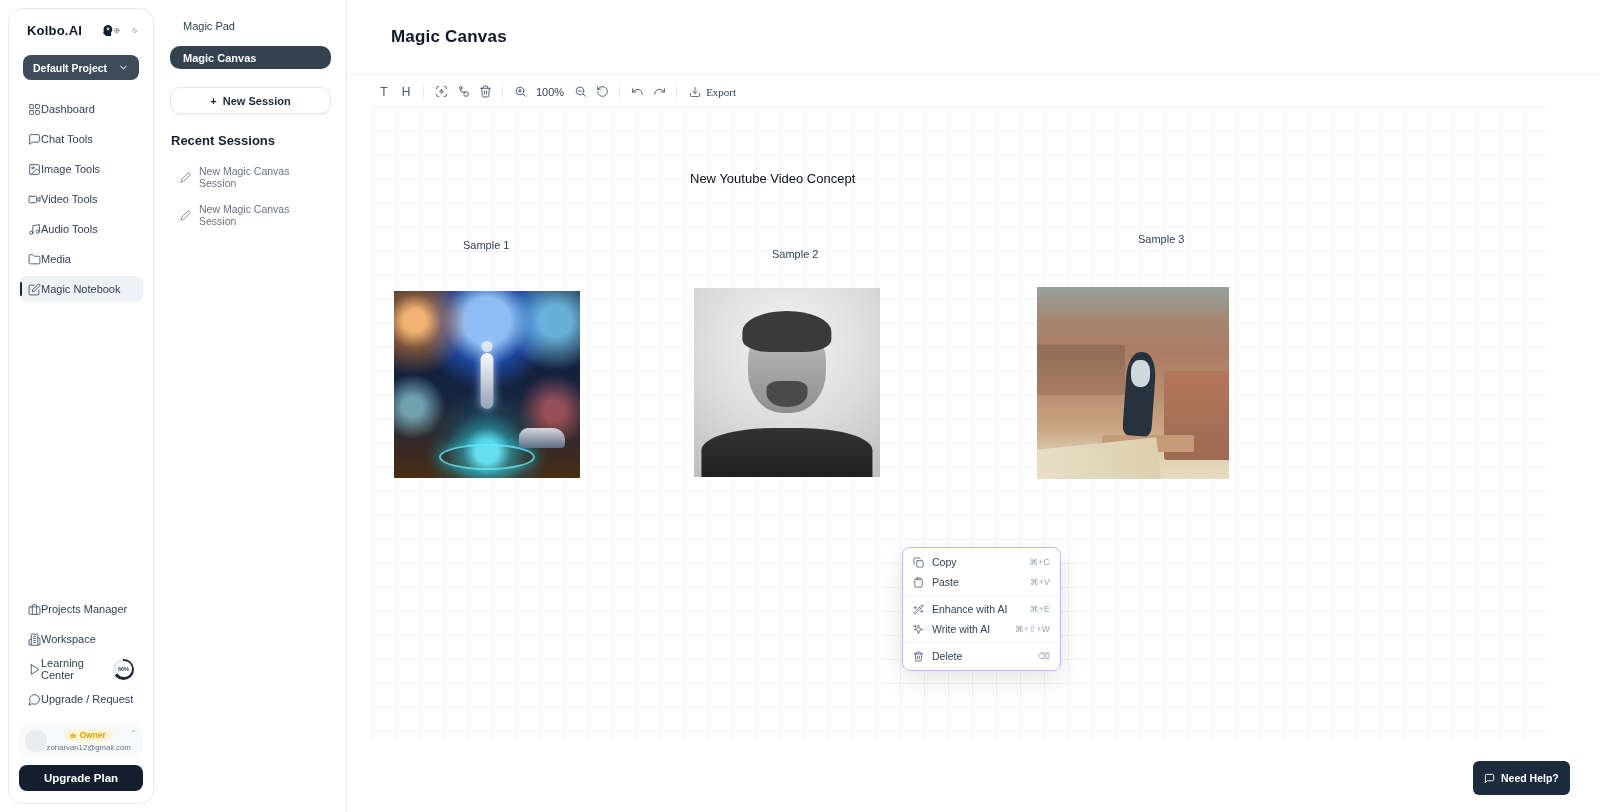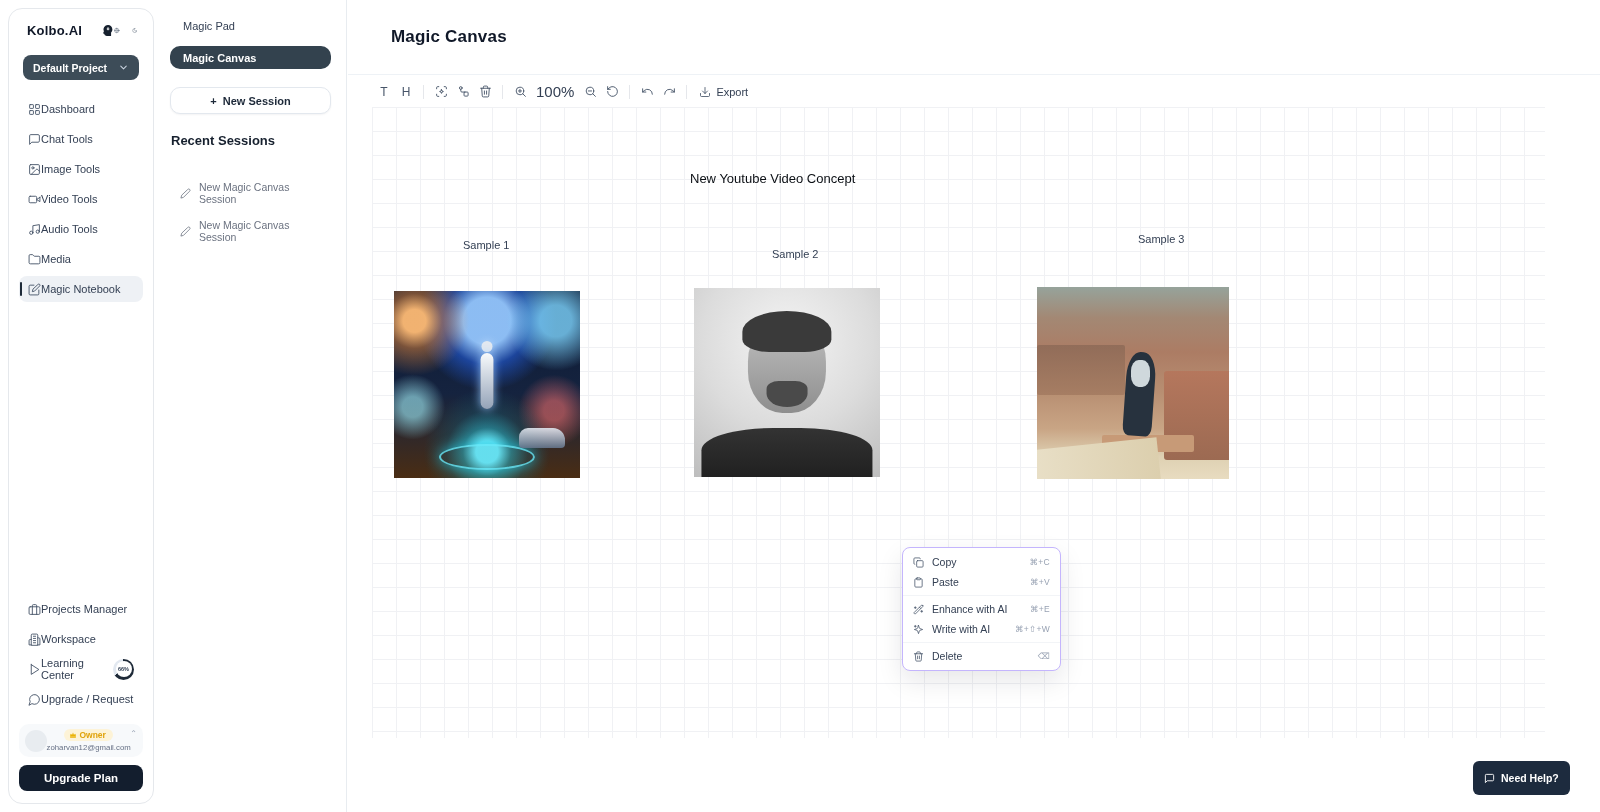--- a/index.html
+++ b/index.html
@@ -31,35 +31,35 @@
   .owner-pill svg{width:8px;height:8px}
   .email{font-size:7.8px;color:#667085;margin-top:2px;white-space:nowrap}
   .acct-chev{font-size:8px;color:#98a2b3;margin-left:auto;align-self:flex-start}
   .upgrade{background:#131e2e;color:#fff;height:26px;border-radius:8px;border:none;font-weight:bold;font-size:11.5px;font-family:inherit;width:100%;cursor:pointer}
 
   
   .panel{position:absolute;left:155px;top:0;width:192px;height:812px;background:#fff;border-right:1px solid #e8ecf0;padding:14px 15px}
   .panel-row{font-size:11px;color:#344054;padding:6px 13px;border-radius:10px;cursor:pointer}
   .panel-row.active{background:#33424e;color:#fff;font-weight:600;margin-top:8px;height:23px;display:flex;align-items:center;padding:0 13px}
   .new-session{margin-top:18px;width:100%;height:27px;background:#fff;border:1px solid #e3e8ee;border-radius:10px;box-shadow:0 1px 2px rgba(16,24,40,.05);font-size:11px;font-weight:600;color:#1d2939;font-family:inherit;display:flex;align-items:center;justify-content:center;gap:6px;cursor:pointer}
-  .recent-h{font-size:13px;font-weight:bold;color:#16202e;margin:19px 0 26px;padding-left:1px}
+  .recent-h{font-size:13px;font-weight:bold;color:#16202e;margin:19px 0 10px;padding-left:1px}
   .session-row{display:flex;align-items:center;gap:8px;font-size:10.5px;color:#6b7280;padding:7px 10px;cursor:pointer}
   .session-row svg{width:11px;height:11px;stroke:#6b7280;flex:none}
 
   
   .main{position:absolute;left:348px;top:0;right:0;bottom:0;background:#fff}
   .main-header{height:75px;display:flex;align-items:center;padding-left:43px;border-bottom:1px solid #eef2f6}
   .main-title{font-size:17px;font-weight:bold;color:#101828;letter-spacing:.2px}
   .toolbar{display:flex;align-items:center;padding-left:25px;height:31px;margin-top:1px}
   .tbtn{width:22px;height:22px;display:flex;align-items:center;justify-content:center;color:#475569;border-radius:5px;background:none;border:none;cursor:pointer;font-family:inherit}
   .tbtn .ic{width:13px;height:13px}
   .tletter{font-size:12px;color:#475569;font-weight:500}
   .tsep{width:1px;height:14px;background:#e5e7eb;margin:0 6px}
-  .zoom-label{font-size:15px;color:#344054;padding:0 5px;min-width:28px;}
-  .export-btn{display:flex;align-items:flex-start;gap:5px;font-size:11px;color:#344054;background:none;border:none;font-family:Liberation Sans, sans-serif;padding:0 6px;cursor:pointer}
+  .zoom-label{font-size:11px;color:#344054;padding:0 5px;min-width:28px;}
+  .export-btn{display:flex;align-items:flex-start;gap:5px;font-size:11px;color:#344054;background:none;border:none;font-family:Liberation Serif, serif;padding:0 6px;cursor:pointer}
   .export-btn .ic{width:12px;height:12px}
 
   
   .canvas{position:absolute;left:24px;right:55px;top:107px;bottom:74px;
     background-image:linear-gradient(#f0f1f4 1px,transparent 1px),linear-gradient(90deg,#f0f1f4 1px,transparent 1px);
     background-size:24px 24px}
   .canvas-heading{position:absolute;left:318px;top:64px;font-size:13px;font-weight:normal;color:#0b0f14}
   .sample-label{position:absolute;font-size:11px;color:#344054}
   .s1{left:91px;top:132px}.s2{left:400px;top:141px}.s3{left:766px;top:126px}
   .simg{position:absolute;overflow:hidden;cursor:pointer}

